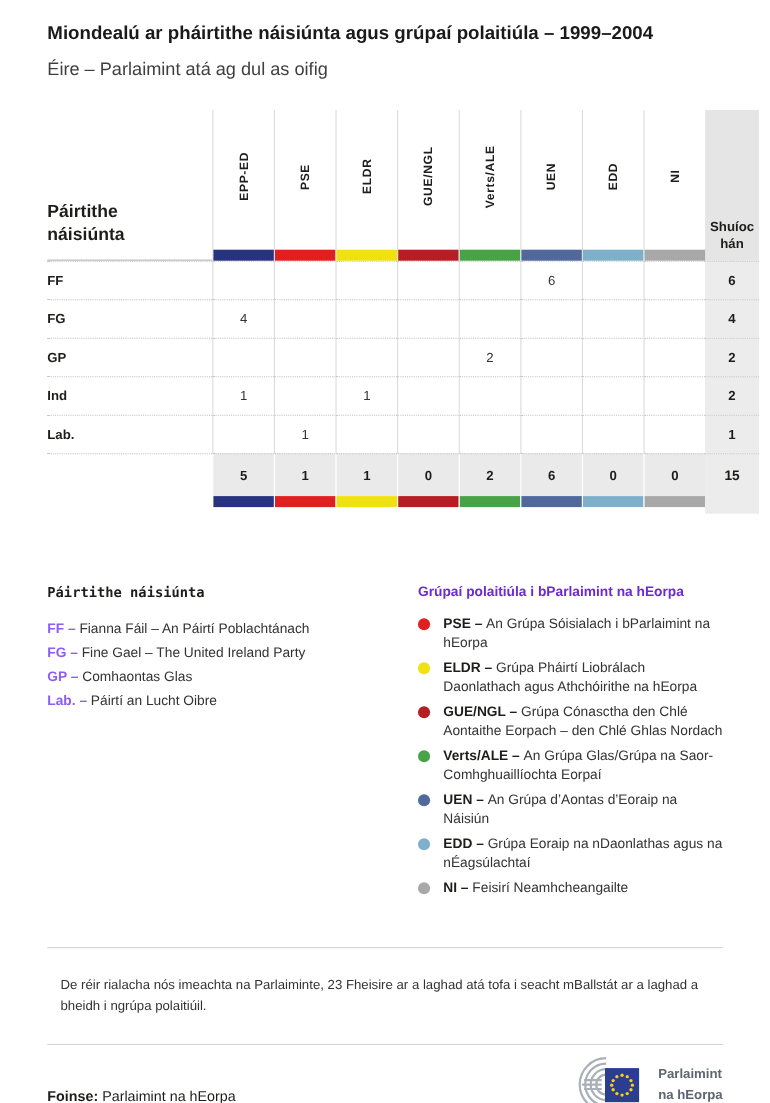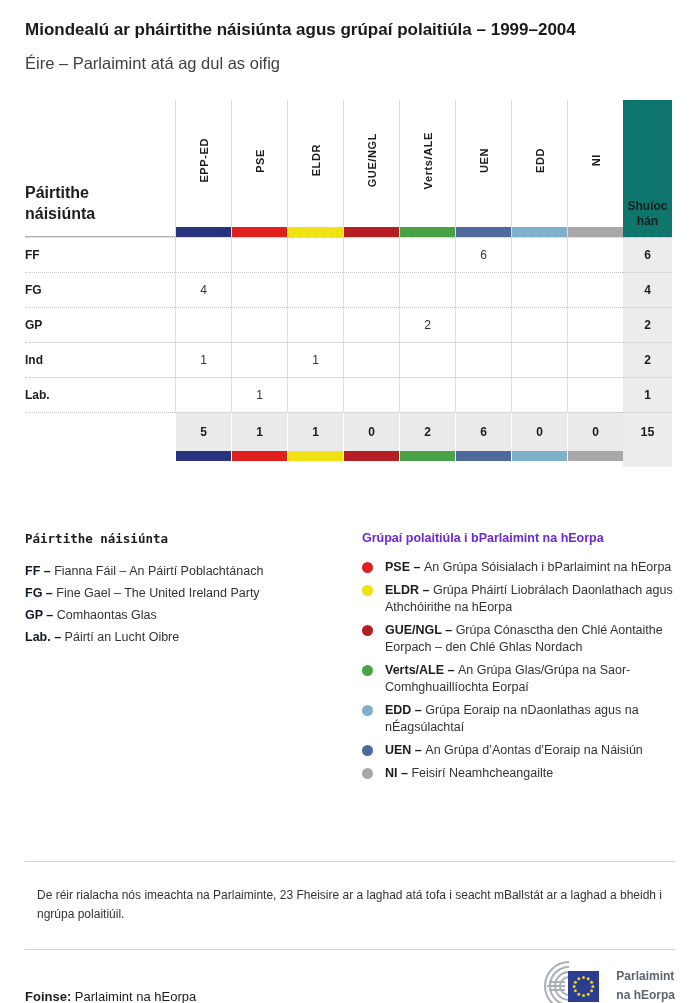--- a/index.html
+++ b/index.html
@@ -1,46 +1,46 @@
 <!DOCTYPE html>
 <html><head>
 <meta charset="utf-8">
 <style>
   html,body{margin:0;padding:0;background:#fff;}
   body{width:700px;height:1003px;overflow:hidden;font-family:"Liberation Sans",sans-serif;color:#1d1d1b;position:relative;}
-  .page{width:700px;height:998px;box-sizing:border-box;padding:0 25px;position:relative;}
+  .page{width:700px;height:998px;box-sizing:border-box;padding:0 43px;position:relative;}
 
   h1.title{margin:0;padding-top:19px;font-size:17px;line-height:22px;font-weight:700;color:#1a1a1a;}
   h2.subtitle{margin:12px 0 0 0;font-size:16.5px;line-height:21px;font-weight:400;color:#3f3f3f;}
 
   
   .tbl{margin-top:26px;display:grid;grid-template-columns:150px repeat(8,56px) 49px;grid-template-rows:137px repeat(5,35px) 39px 16px;}
   .c{display:flex;align-items:center;justify-content:center;box-sizing:border-box;}
   .h-label{align-items:flex-end;justify-content:flex-start;font-weight:700;font-size:16px;line-height:21px;padding-bottom:12px;border-bottom:1px solid #b5b5b5;white-space:pre-line;}
   .h-group{position:relative;border-left:1px solid #dcdcdc;}
   .vtext{writing-mode:vertical-rl;transform:rotate(180deg);font-weight:700;font-size:11px;letter-spacing:.6px;color:#1d1d1b;margin-bottom:16px;}
   .cbar{position:absolute;left:0;right:0;bottom:0;height:10px;}
-  .h-seats{background:#0f766e;align-items:flex-end;justify-content:center;font-weight:700;font-size:12px;line-height:15px;padding:0 3px 8px 3px;text-align:center;overflow-wrap:anywhere;}
+  .h-seats{background:#e5e5e5;align-items:flex-end;justify-content:center;font-weight:700;font-size:12px;line-height:15px;padding:0 3px 8px 3px;text-align:center;overflow-wrap:anywhere;}
   .r-label{justify-content:flex-start;font-weight:700;font-size:12px;border-top:1px dotted #c6c6c6;}
   .r-cell{border-left:1px solid #dcdcdc;border-top:1px dotted #c6c6c6;font-size:12px;color:#333;}
   .r-seats{background:#ececec;border-top:1px dotted #c6c6c6;font-weight:700;font-size:12px;}
   .t-label{border-top:1px dotted #c6c6c6;}
   .t-cell{background:#eaeaea;border-left:1px solid #fff;border-top:1px dotted #c6c6c6;font-weight:700;font-size:12px;}
   .t-seats{background:#ececec;border-top:1px dotted #c6c6c6;font-weight:700;font-size:12.5px;}
   .b-cell{align-items:flex-start;border-left:1px solid #fff;}
   .bbar{height:10px;width:100%;}
   .b-seats{background:#ececec;}
 
   
   .legends{display:flex;margin-top:64px;min-height:330px;}
   .leg-left{width:337px;flex:0 0 337px;}
   .leg-left h3{margin:0 0 14px 0;font-family:"DejaVu Sans Mono",monospace;font-weight:700;font-size:12.5px;color:#1d1d1b;}
   .leg-left ul{list-style:none;margin:0;padding:0;}
   .leg-left li{font-size:12.5px;line-height:22px;color:#333;}
-  .leg-left li b{color:#0f172a;}
+  .leg-left li b{color:#8b5cf6;}
   .leg-right{flex:1;}
   .leg-right h3{margin:0 0 14px 0;font-weight:700;font-size:12.5px;color:#6d28d9;}
   .leg-right ul{list-style:none;margin:0;padding:0;}
   .leg-right li{display:flex;align-items:flex-start;margin-bottom:6px;}
   .dot{width:11px;height:11px;border-radius:50%;flex:0 0 11px;margin-top:3px;}
   .gtext{margin-left:12px;font-size:12.5px;line-height:17px;color:#333;}
   .gtext b{color:#1d1d1b;}
 
   
   hr.rule{border:none;border-top:1px solid #d3d3d3;margin:0;}
@@ -207,26 +207,26 @@
           </li>
           <li>
             <div class="dot" style="background: rgb(181, 31, 36);"></div>
             <div class="gtext"><b>GUE/NGL – </b><span>Grúpa Cónasctha den Chlé Aontaithe Eorpach – den Chlé Ghlas Nordach</span></div>
           </li>
           <li>
             <div class="dot" style="background: rgb(72, 163, 71);"></div>
             <div class="gtext"><b>Verts/ALE – </b><span>An Grúpa Glas/Grúpa na Saor-Comhghuaillíochta Eorpaí</span></div>
           </li>
           <li>
+            <div class="dot" style="background: rgb(80, 104, 155);"></div>
+            <div class="gtext"><b>UEN – </b><span>An Grúpa d’Aontas d’Eoraip na Náisiún</span></div>
+          </li>
+          <li>
             <div class="dot" style="background: rgb(127, 176, 203);"></div>
             <div class="gtext"><b>EDD – </b><span>Grúpa Eoraip na nDaonlathas agus na nÉagsúlachtaí</span></div>
-          </li>
-          <li>
-            <div class="dot" style="background: rgb(80, 104, 155);"></div>
-            <div class="gtext"><b>UEN – </b><span>An Grúpa d’Aontas d’Eoraip na Náisiún</span></div>
           </li>
           <li>
             <div class="dot" style="background: rgb(168, 168, 168);"></div>
             <div class="gtext"><b>NI – </b><span>Feisirí Neamhcheangailte</span></div>
           </li>
         </ul>
     </div>
   </div>
 
   <hr class="rule rule1">

